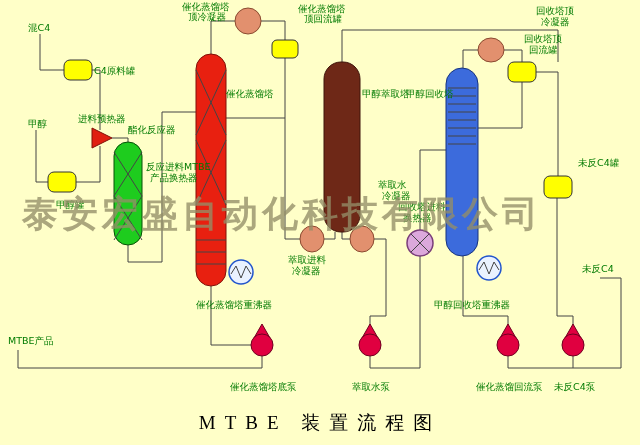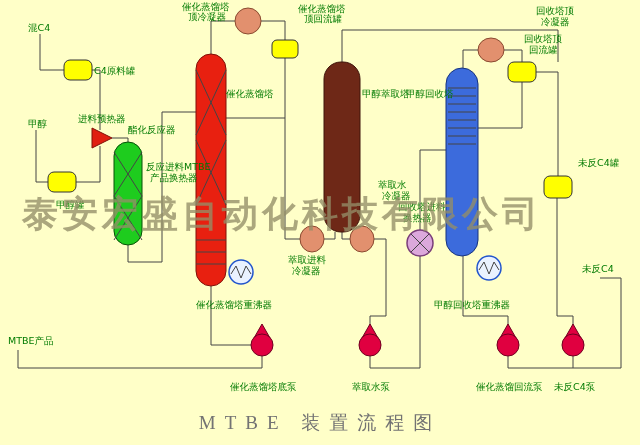--- a/index.html
+++ b/index.html
@@ -9,21 +9,21 @@
   }
   .stage svg{position:absolute;left:0;top:0;z-index:1;}
   svg text{font-family:"DejaVu Sans",sans-serif;font-size:9.5px;fill:#007A00;}
   .watermark{
     position:absolute;left:22px;top:190px;z-index:5;pointer-events:none;
     font-size:36px;font-weight:bold;letter-spacing:4px;white-space:nowrap;
     color:rgba(148,142,104,0.78);font-family:"DejaVu Sans",sans-serif;
   }
   .title{
     position:absolute;left:0;right:0;top:410px;z-index:4;text-align:center;
-    font-size:19px;color:#737373;letter-spacing:9px;
+    font-size:19px;color:#000000;letter-spacing:9px;
     font-family:"Liberation Serif",serif;
   }
   polyline,line{stroke:#444;stroke-width:1;fill:none;}
 </style>
 </head>
 <body>
 
 <div class="stage">
 
   <svg width="640" height="445" viewBox="0 0 640 445">

